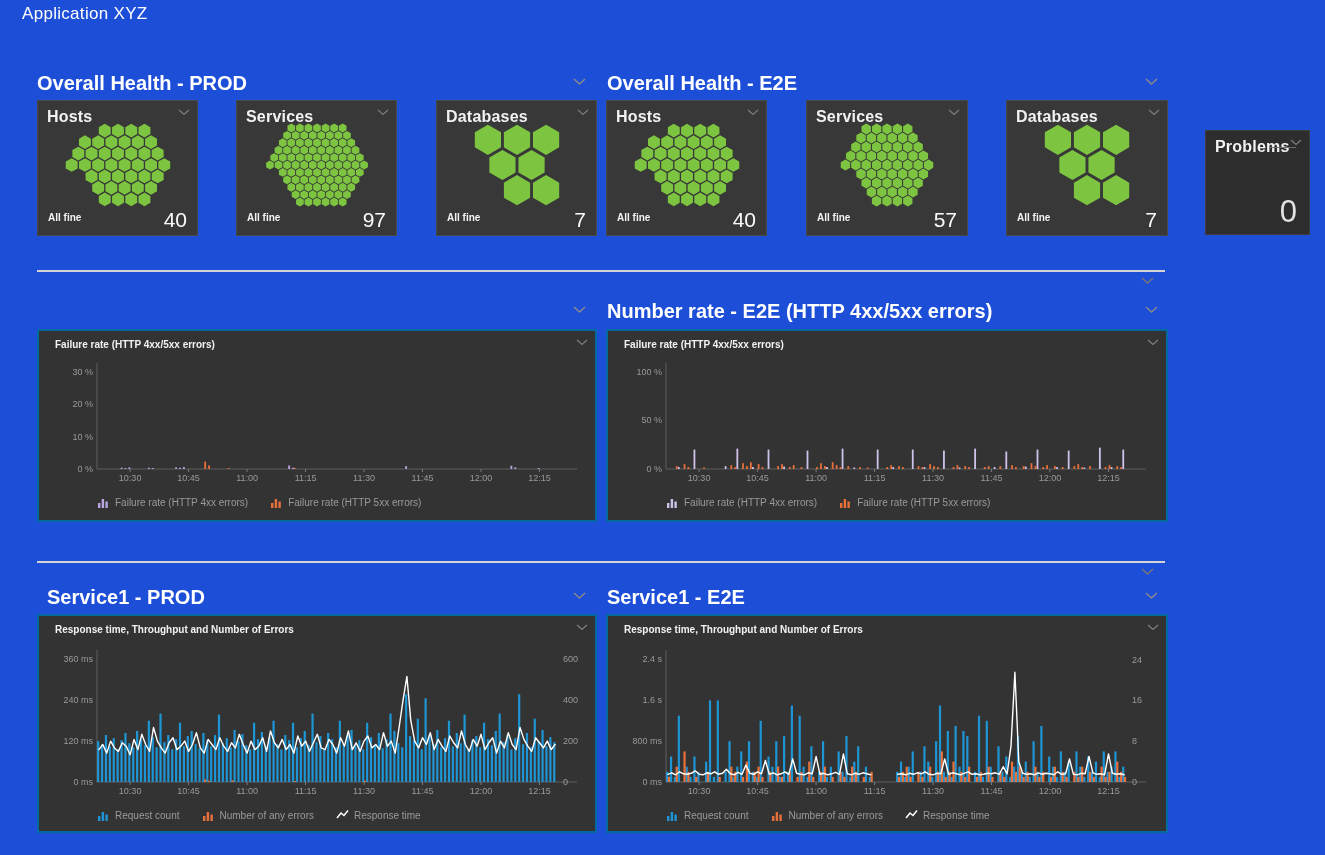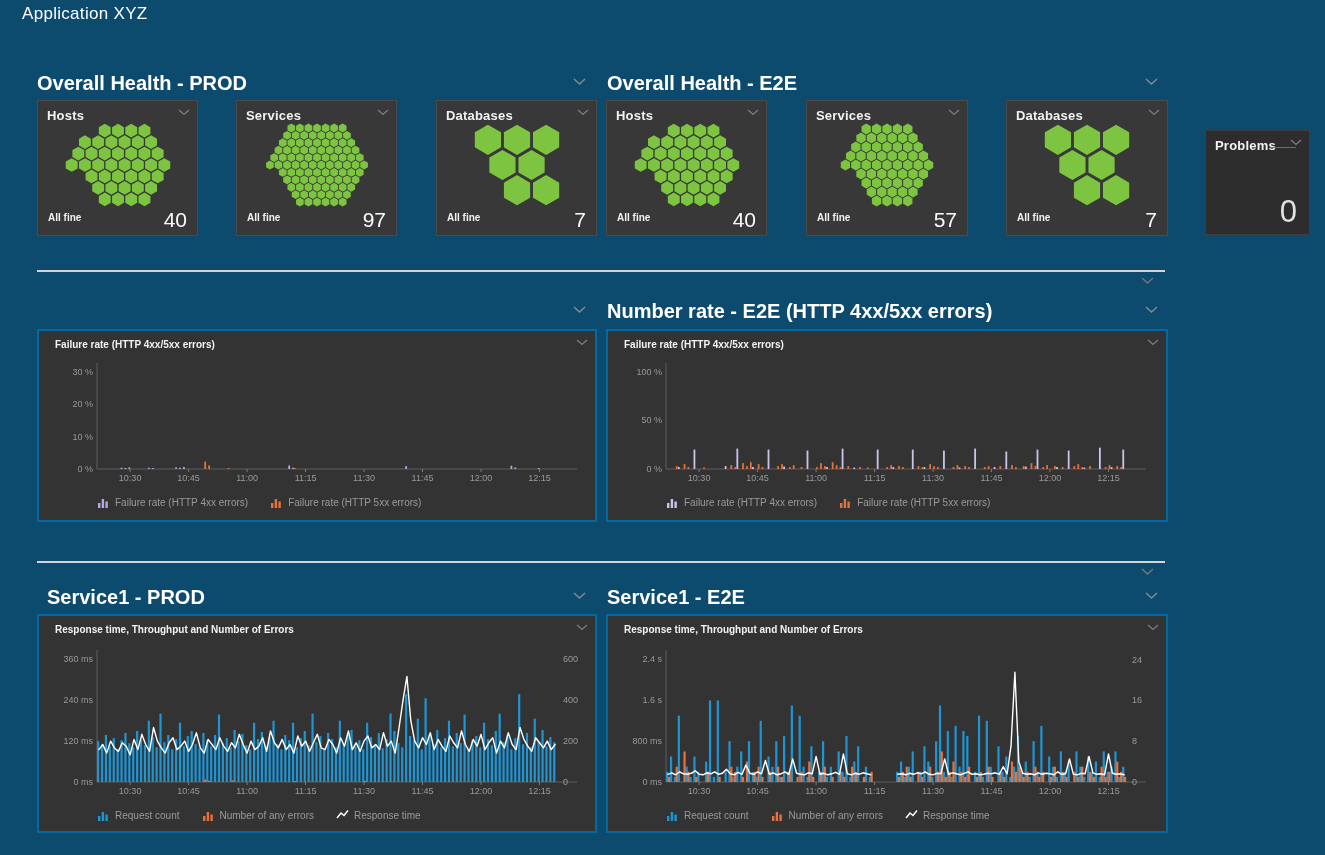--- a/index.html
+++ b/index.html
@@ -1,22 +1,22 @@
 <!DOCTYPE html>
 <html><head>
 <meta charset="utf-8">
 <style>
   html,body{margin:0;padding:0;background:#1f1f1f;}
-  .page{position:relative;width:1325px;height:855px;background:#0c4a6e;overflow:hidden;
+  .page{position:relative;width:1325px;height:855px;background:#1d4ed8;overflow:hidden;
         font-family:"Liberation Sans",sans-serif;color:#fff;}
   .app-title{position:absolute;left:22px;top:4px;font-size:17px;font-weight:400;color:#fdfdfd;letter-spacing:.3px;}
   .section-title{position:absolute;font-size:20px;font-weight:700;color:#fff;white-space:nowrap;}
   .chev{position:absolute;width:13px;height:8px;cursor:pointer;line-height:0;}
   .tile{position:absolute;background:#383838;border:1px solid #4a4a4a;box-sizing:border-box;}
-  .tile-title{position:absolute;left:9px;top:7px;font-size:13px;font-weight:700;color:#f2f2f2;letter-spacing:.2px;}
+  .tile-title{position:absolute;left:9px;top:7px;font-size:16px;font-weight:700;color:#f2f2f2;letter-spacing:.2px;}
   .tile-chev{position:absolute;right:7px;top:8px;line-height:0;cursor:pointer;}
   .hex-svg{position:absolute;left:50%;top:22px;transform:translateX(-50%);}
   .tile-status{position:absolute;left:10px;bottom:12px;font-size:10px;font-weight:700;color:#f2f2f2;}
   .tile-count{position:absolute;right:10px;bottom:3px;font-size:21px;font-weight:300;color:#fafafa;}
   .problems-tile{background:#2d2d2d;border:1px solid #3e3e3e;}
   .problems-line{position:absolute;left:64px;top:16px;width:26px;height:1px;background:#6e6e6e;}
   .problems-count{position:absolute;right:12px;bottom:4px;font-size:31px;font-weight:300;color:#e2e2e2;}
   .divider{position:absolute;height:2px;background:#d4d4d4;}
   .chart-tile{position:absolute;background:#333333;border:2px solid #0369a1;box-sizing:border-box;}
   .chart-title{position:absolute;left:16px;top:8px;font-size:10px;font-weight:700;color:#f2f2f2;}

